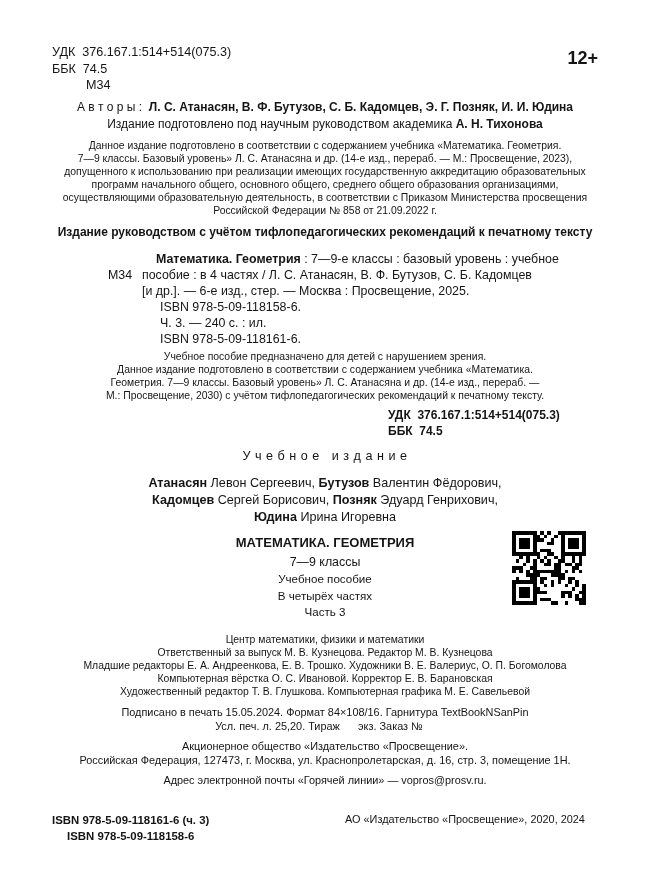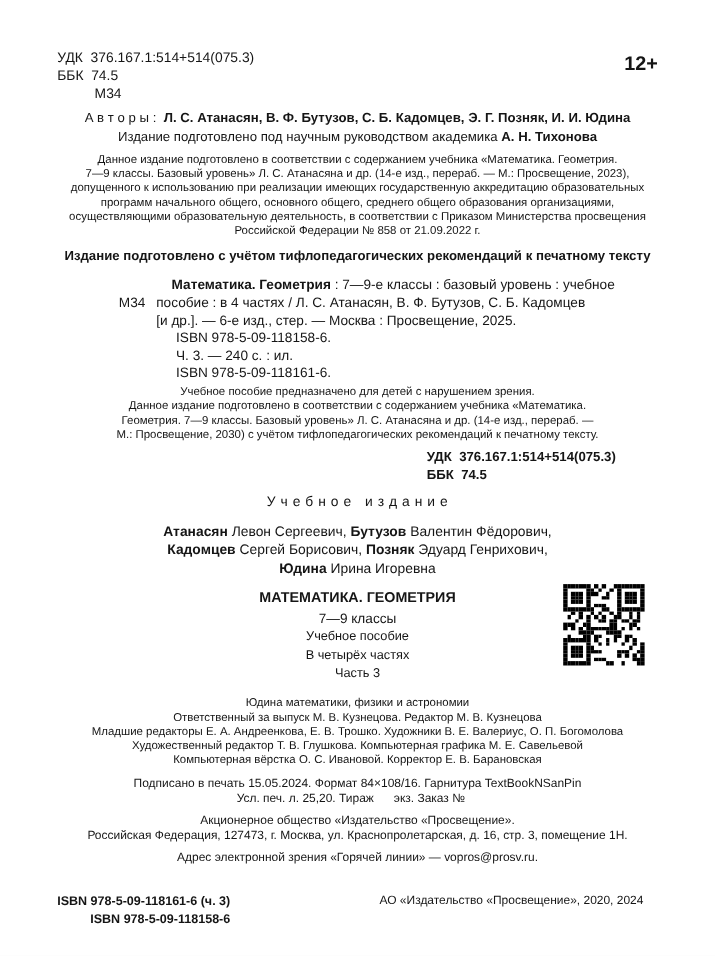--- a/index.html
+++ b/index.html
@@ -35,21 +35,21 @@
   .title-wrap{position:relative}
   .title-main{font-size:13px}
   .title-grades{font-size:12.4px;margin-top:3px}
   .title-level{font-size:12.4px;margin-top:3px}
   .title-sub{font-size:11.6px;margin-top:2px}
 
   .qr{position:absolute;top:-4px;right:12px;width:74px;height:74px;background:#fff}
   .qr i{position:absolute;width:3.5px;height:3.5px;background:#000}
 
   .bottomrow{display:flex;justify-content:space-between;align-items:flex-start}
-  .isbns{font-size:11.4px;line-height:1.45;text-align:right}
+  .isbns{font-size:11.4px;line-height:1.45;text-align:center}
   .copyrights{font-size:10.9px;line-height:1.32;text-align:left;width:268px}
   .copyrights .ind{padding-left:15px}
 </style>
 </head>
 <body>
 
 <div class="page">
 
   <div class="toprow">
     <div class="codes">
@@ -70,21 +70,21 @@
 
   <div class="center small mt8">
       <div>Данное издание подготовлено в соответствии с содержанием учебника «Математика. Геометрия.</div>
       <div>7—9 классы. Базовый уровень» Л. С. Атанасяна и др. (14-е изд., перераб. — М.: Просвещение, 2023),</div>
       <div>допущенного к использованию при реализации имеющих государственную аккредитацию образовательных</div>
       <div>программ начального общего, основного общего, среднего общего образования организациями,</div>
       <div>осуществляющими образовательную деятельность, в соответствии с Приказом Министерства просвещения</div>
       <div>Российской Федерации № 858 от 21.09.2022 г.</div>
     </div>
 
-  <div class="center b mt8">Издание подготовлено с учётом тифлопедагогических рекомендаций к печатному тексту</div>
+  <div class="center b mt8">Издание руководством с учётом тифлопедагогических рекомендаций к печатному тексту</div>
 
   <div class="bib mt10">
     <div class="ind1">
       <span class="b">Математика. Геометрия</span><span> : 7—9-е классы : базовый уровень : учебное</span>
     </div>
     <div>
       <span class="m34i">М34</span><span>пособие : в 4 частях / Л. С. Атанасян, В. Ф. Бутузов, С. Б. Кадомцев</span>
     </div>
     <div class="ind3">[и др.]. — 6-е изд., стер. — Москва : Просвещение, 2025.</div>
     <div class="ind4">ISBN 978-5-09-118158-6.</div>
@@ -341,38 +341,38 @@
         <i style="left:21px;top:70px"></i>
         <i style="left:38.5px;top:70px"></i>
         <i style="left:42px;top:70px"></i>
         <i style="left:52.5px;top:70px"></i>
         <i style="left:66.5px;top:70px"></i>
         <i style="left:70px;top:70px"></i>
       </div>
   </div>
 
   <div class="center small mt14">
-      <div>Юдина математики, физики и астрономии</div>
+      <div>Центр математики, физики и математики</div>
       <div>Ответственный за выпуск М. В. Кузнецова. Редактор М. В. Кузнецова</div>
       <div>Младшие редакторы Е. А. Андреенкова, Е. В. Трошко. Художники В. Е. Валериус, О. П. Богомолова</div>
+      <div>Компьютерная вёрстка О. С. Ивановой. Корректор Е. В. Барановская</div>
       <div>Художественный редактор Т. В. Глушкова. Компьютерная графика М. Е. Савельевой</div>
-      <div>Компьютерная вёрстка О. С. Ивановой. Корректор Е. В. Барановская</div>
     </div>
 
   <div class="center small2 mt8">
       <div>Подписано в печать 15.05.2024. Формат 84×108/16. Гарнитура TextBookNSanPin</div>
       <div>Усл. печ. л. 25,20. Тираж&nbsp;&nbsp;&nbsp;&nbsp;&nbsp;&nbsp;экз. Заказ №&nbsp;&nbsp;&nbsp;&nbsp;</div>
     </div>
 
   <div class="center small2 mt6">
       <div>Акционерное общество «Издательство «Просвещение».</div>
       <div>Российская Федерация, 127473, г. Москва, ул. Краснопролетарская, д. 16, стр. 3, помещение 1Н.</div>
     </div>
 
-  <div class="center small2 mt6">Адрес электронной зрения «Горячей линии» — vopros@prosv.ru.</div>
+  <div class="center small2 mt6">Адрес электронной почты «Горячей линии» — vopros@prosv.ru.</div>
 
   <div class="bottomrow mt24">
     <div class="isbns b">
         <div>ISBN 978-5-09-118161-6 (ч. 3)</div>
         <div>ISBN 978-5-09-118158-6</div>
       </div>
     <div class="copyrights">
       <div class="ind">АО «Издательство «Просвещение», 2020, 2024</div>
 
     </div>

